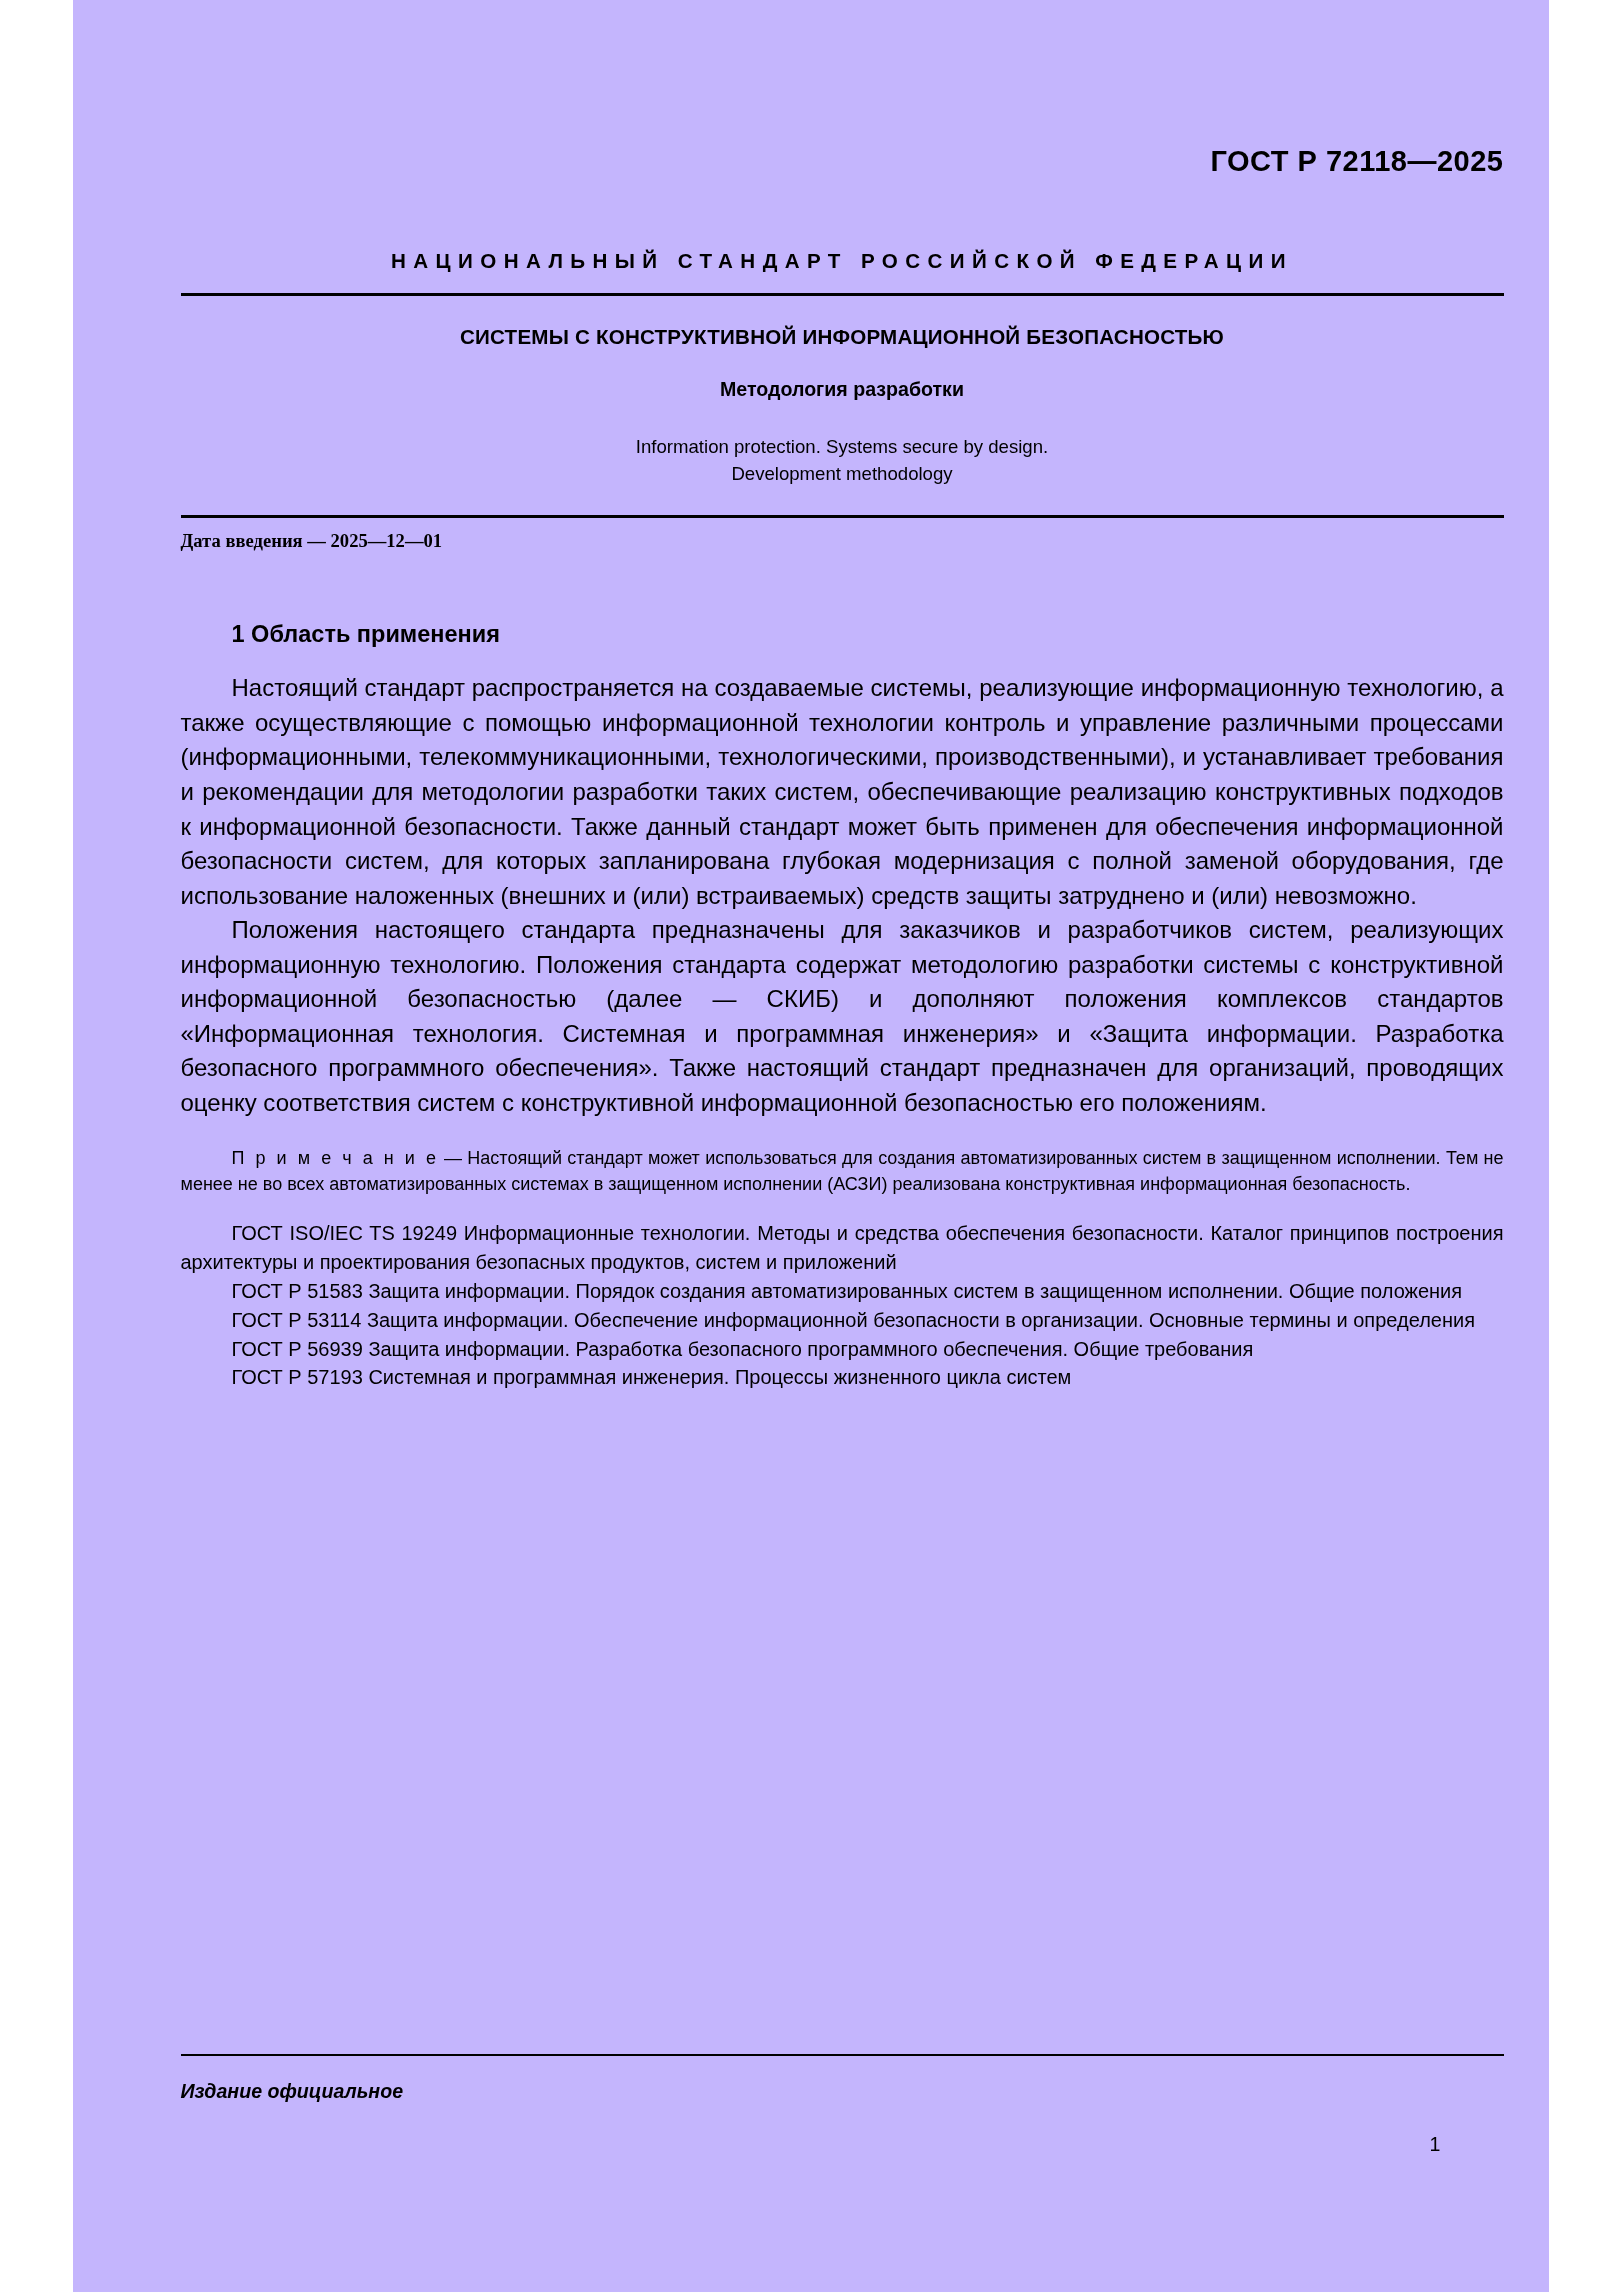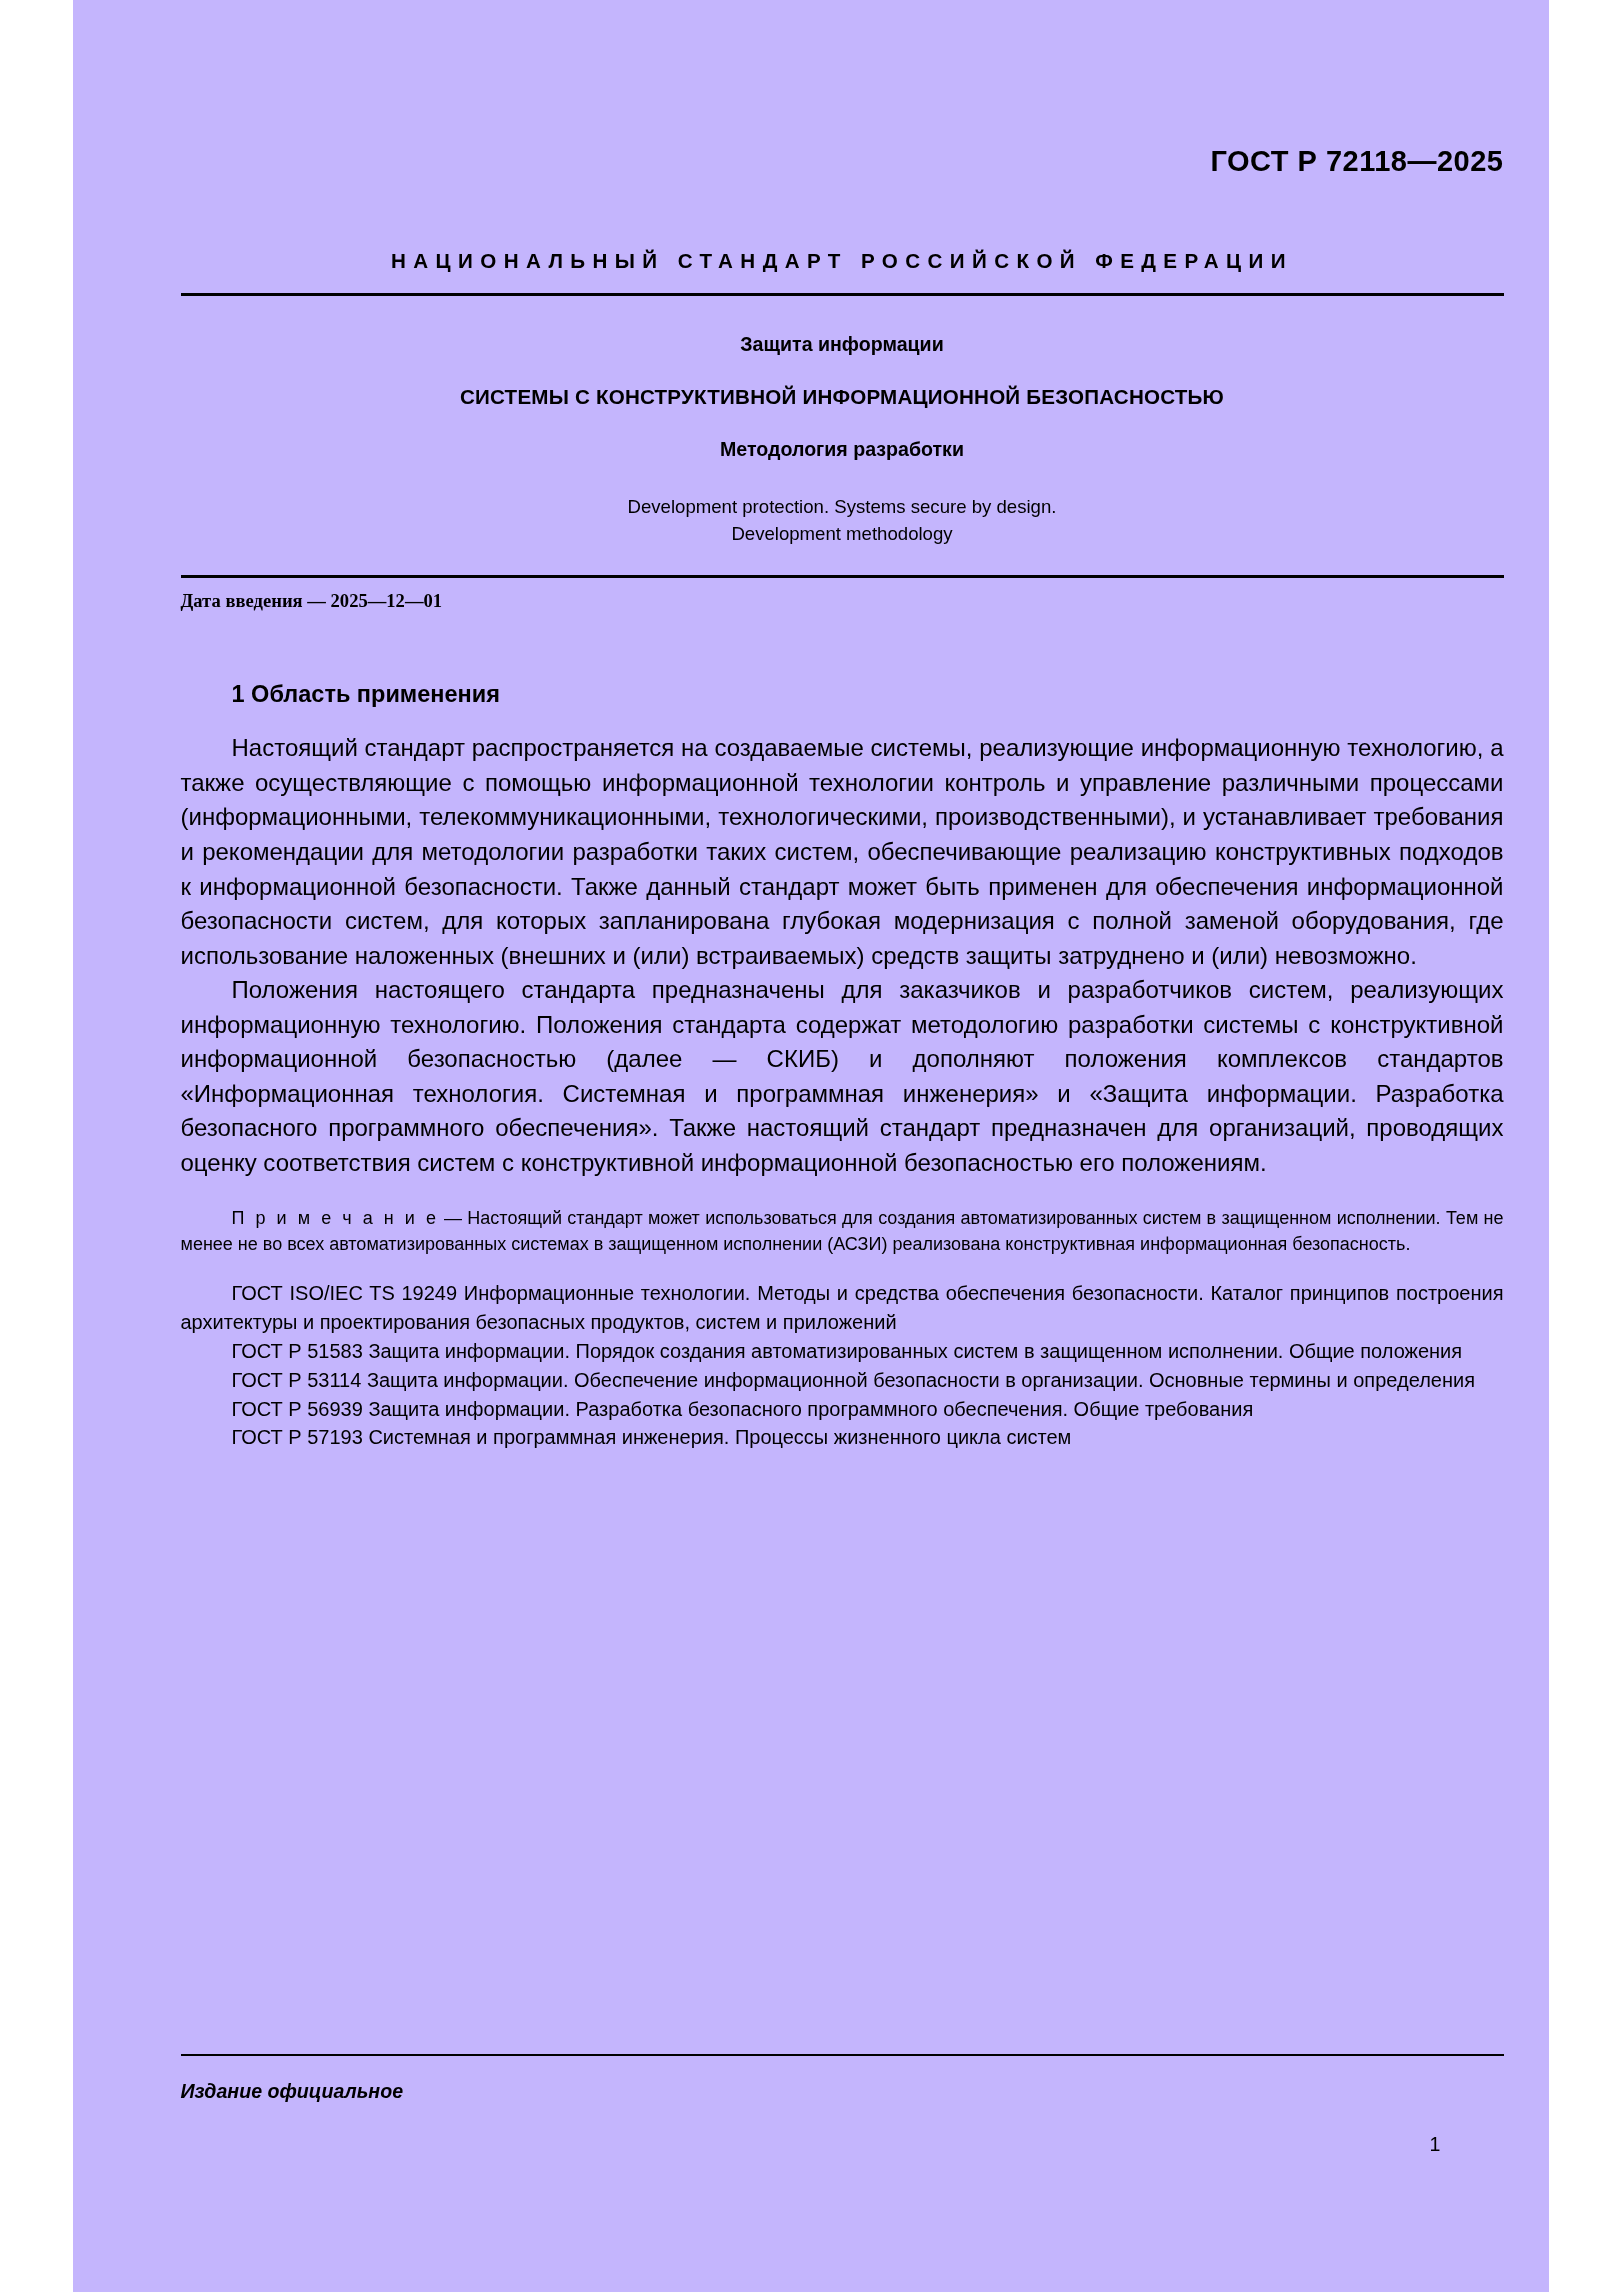--- a/index.html
+++ b/index.html
@@ -157,25 +157,24 @@
 <div class="page">
   <div class="content">
 
     <div class="doc-number">ГОСТ Р 72118—2025</div>
 
     <div class="national-standard">НАЦИОНАЛЬНЫЙ СТАНДАРТ РОССИЙСКОЙ ФЕДЕРАЦИИ</div>
 
     <div class="rule-thick"></div>
 
     <div class="title-block">
-      <div class="title-line-1">Защита информации</div>
       <div class="title-line-2">СИСТЕМЫ С КОНСТРУКТИВНОЙ ИНФОРМАЦИОННОЙ БЕЗОПАСНОСТЬЮ</div>
       <div class="title-line-3">Методология разработки</div>
       <div class="title-en">
-        <div>Development protection. Systems secure by design.</div>
+        <div>Information protection. Systems secure by design.</div>
         <div>Development methodology</div>
       </div>
     </div>
 
     <div class="rule-thick-2"></div>
 
     <div class="intro-date">Дата введения — 2025—12—01</div>
 
     <h2 class="section-heading">1 Область применения</h2>
 

